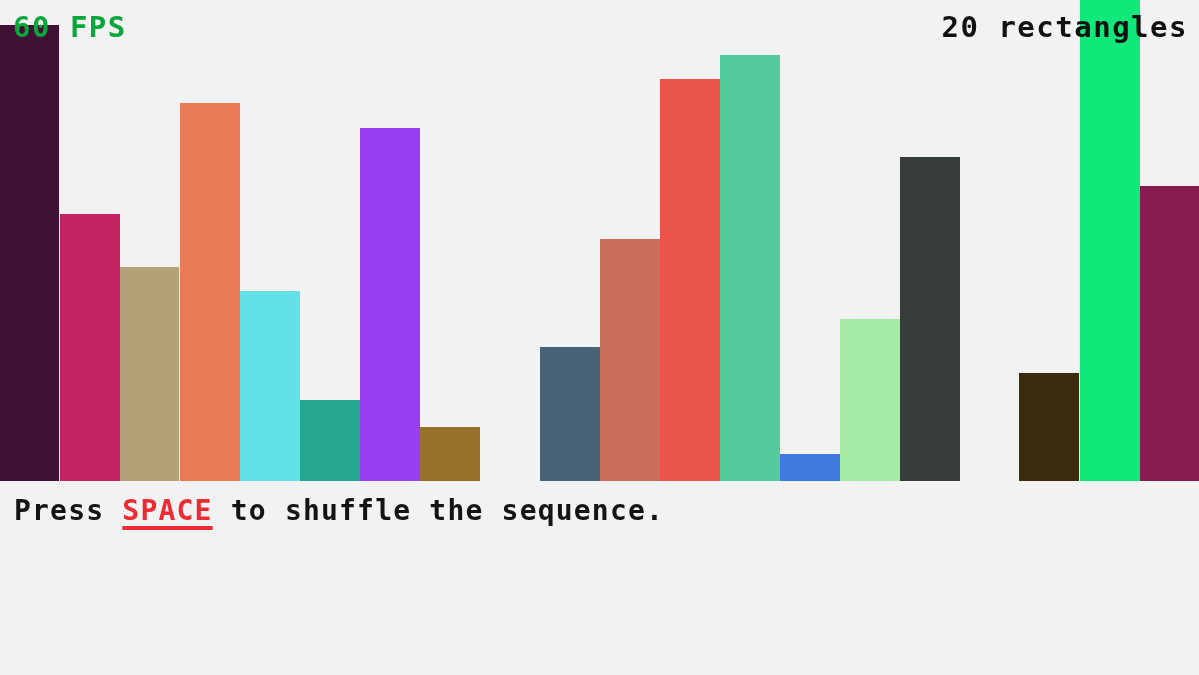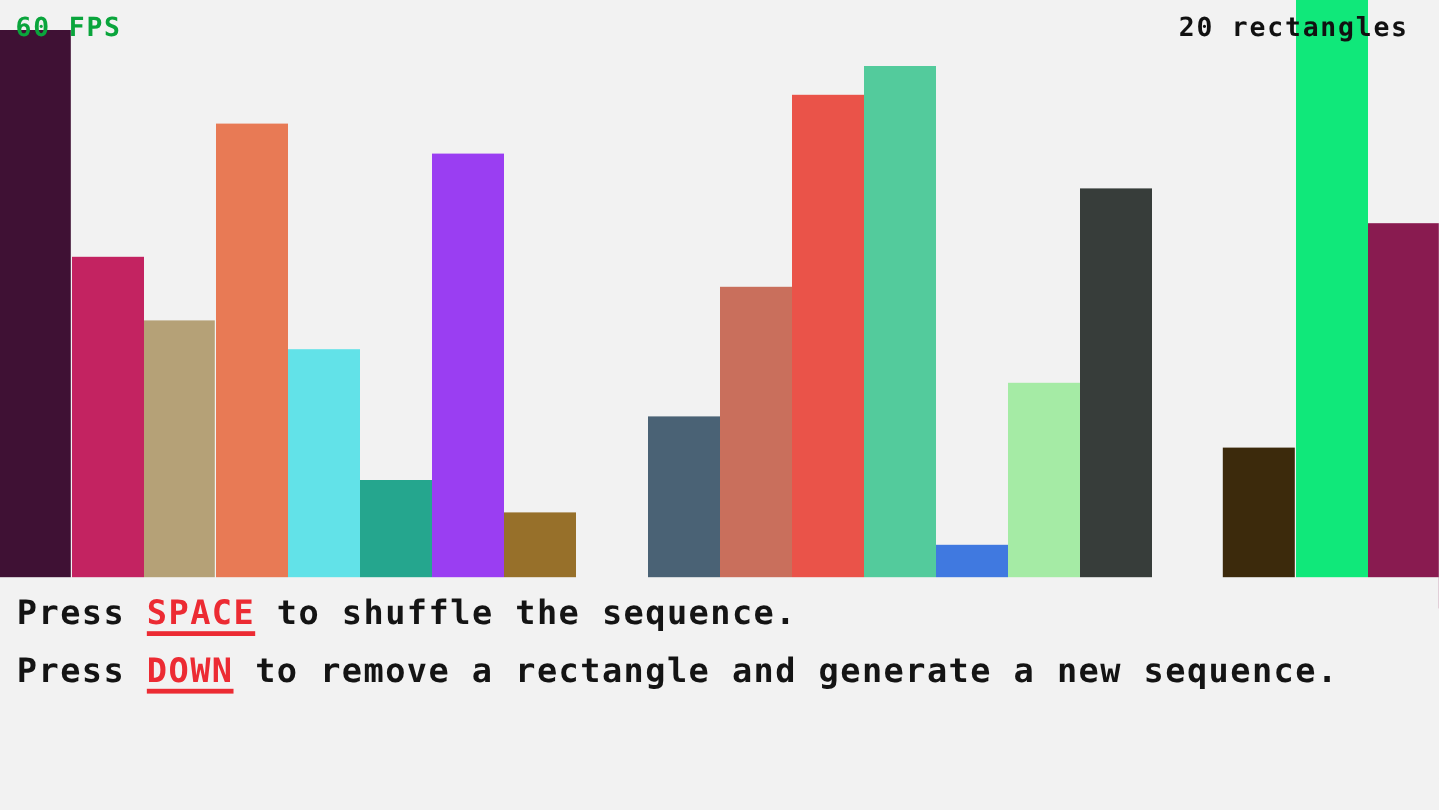--- a/index.html
+++ b/index.html
@@ -18,32 +18,32 @@
   }
   .bar{
     position:absolute;bottom:0;
     box-sizing:border-box;
   }
 
   
   .hud{
     position:absolute;
     font-family:"DejaVu Sans Mono","Liberation Mono",monospace;
-    font-size:22px;
+    font-size:29px;
     font-weight:700;
     letter-spacing:1.5px;
     line-height:1;
     white-space:nowrap;
   }
   #fps-counter{
     left:13px;top:13px;
     color:#0aa53c;
   }
   #rect-count{
-    right:25px;top:13px;
+    right:11px;top:13px;
     color:#111111;
   }
 
   
   #instructions{
     position:absolute;left:0;top:481px;
     width:1199px;height:168px;
     background:#f2f2f2;
     padding:16px 0 0 14px;
     box-sizing:border-box;
@@ -91,16 +91,15 @@
       <div class="bar" style="left: 1080px; width: 60px; height: 507px; background: rgb(16, 232, 122);"></div>
       <div class="bar" style="left: 1140px; width: 59px; height: 321px; background: rgb(137, 27, 80);"></div>
     </div>
 
   <div class="hud" id="fps-counter">60 FPS</div>
 
   <div class="hud" id="rect-count">20 rectangles</div>
 
   <div id="instructions">
       <div class="instr-line"><span>Press </span><span class="key">SPACE</span><span> to shuffle the sequence.</span></div>
-      <div class="instr-line"><span>Press </span><span class="key">DOWN</span><span> to remove a rectangle and generate a new sequence.</span></div>
     </div>
 
 </div>
 
 </body></html>

